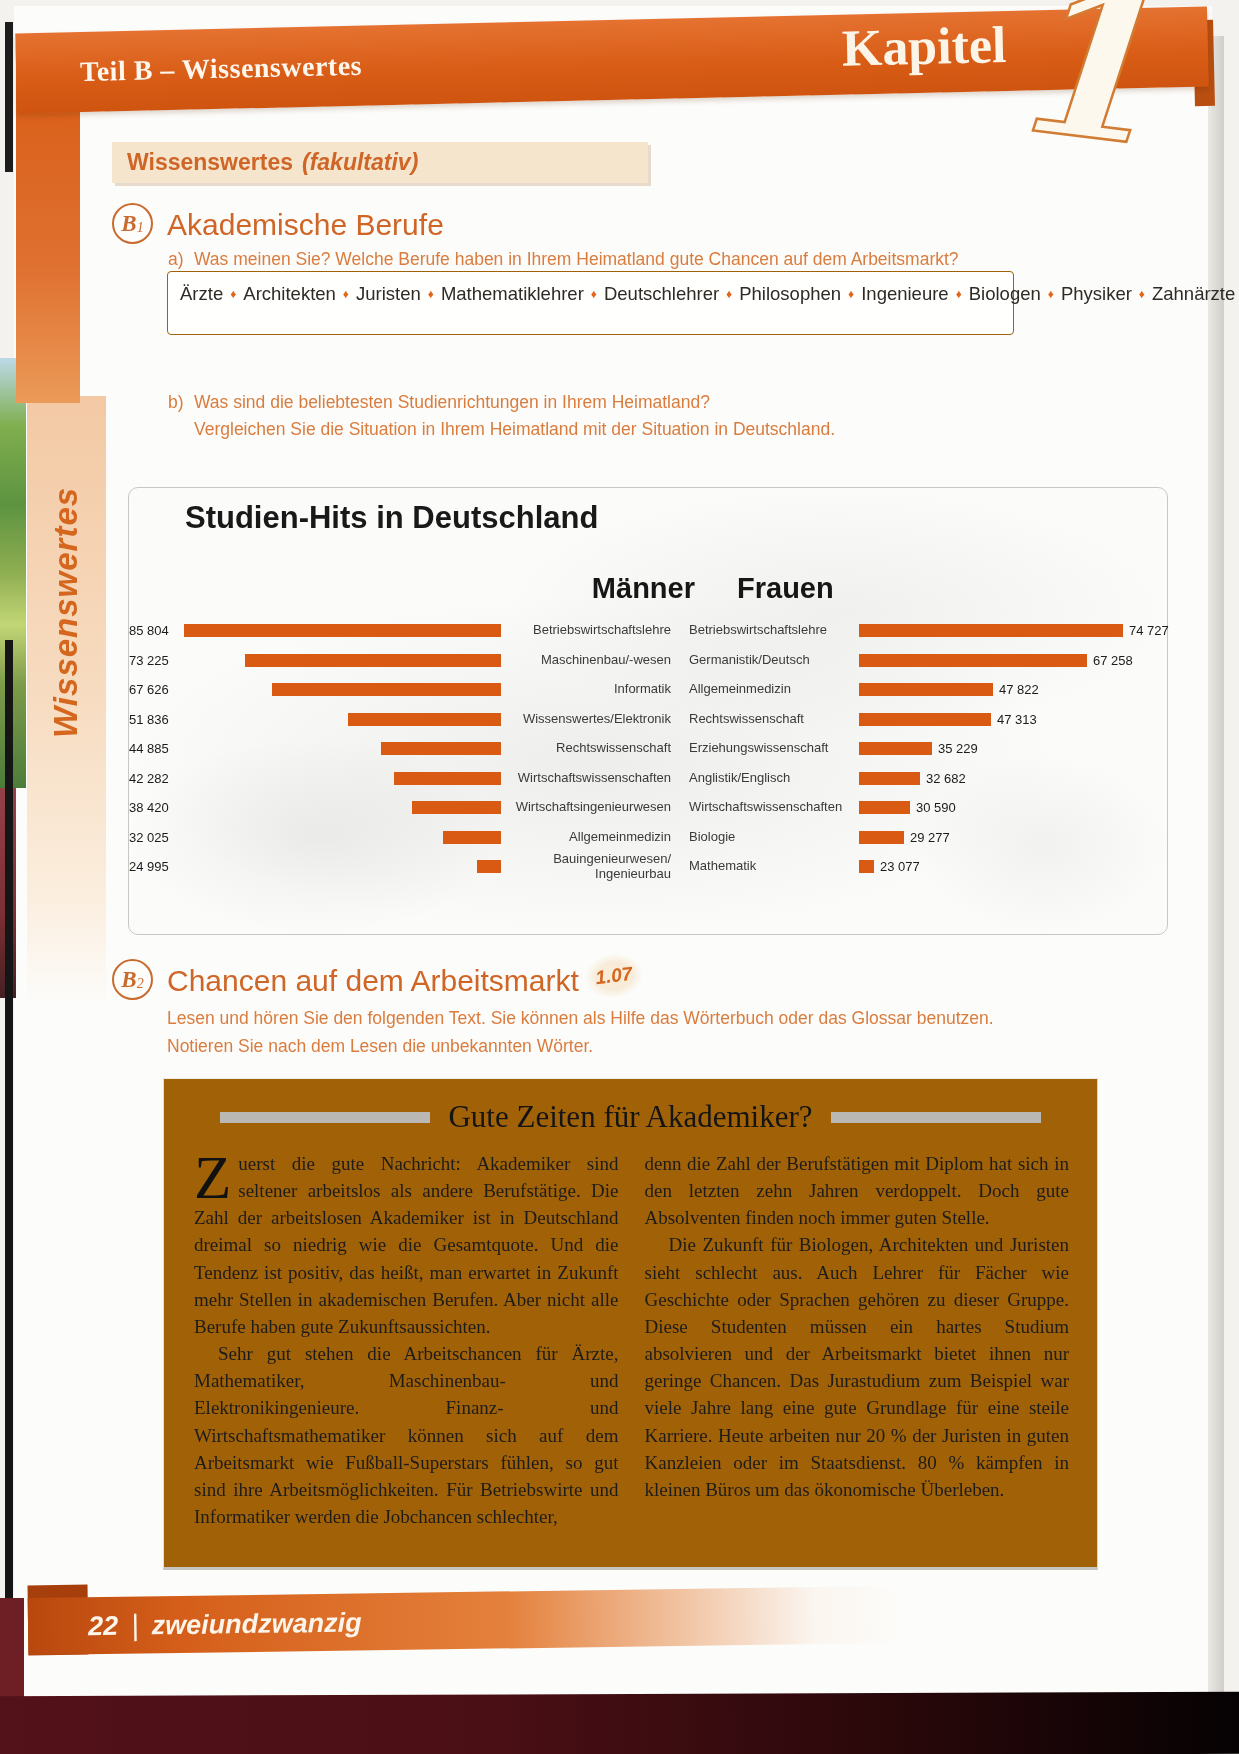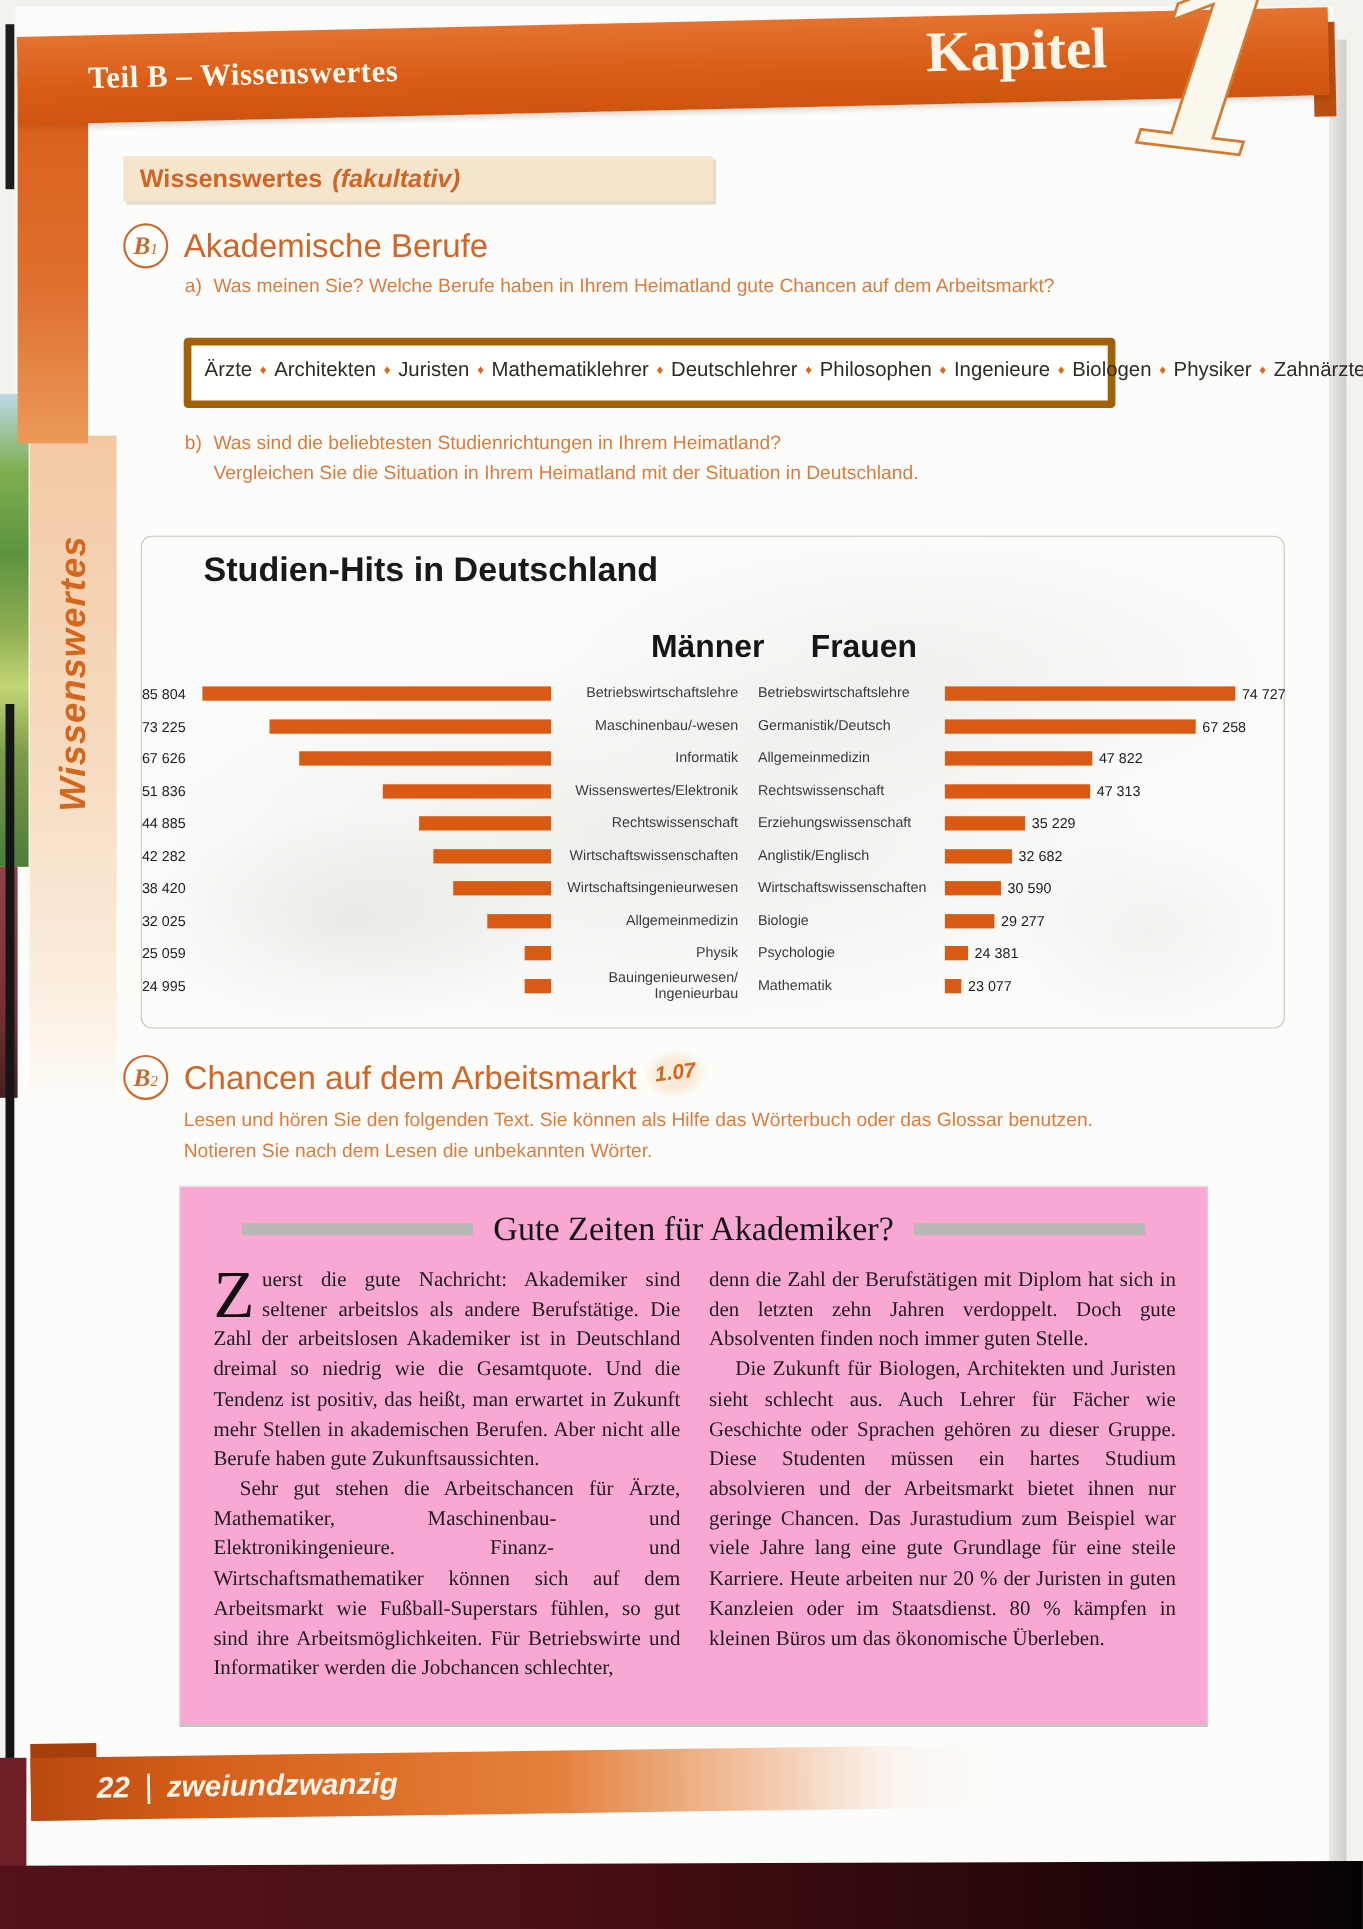--- a/index.html
+++ b/index.html
@@ -65,22 +65,22 @@
     display:flex; align-items:center; justify-content:center; border-radius:50%;
     background:radial-gradient(closest-side,#f8ecd9 62%,rgba(248,236,217,0));
     color:#d4661d; font-style:italic; font-weight:bold; font-size:19px; transform:rotate(-7deg); }
 
   .q-row { position:absolute; display:flex; color:var(--question,#da7c3e); font-size:17.5px; line-height:1.55; }
   .q-prefix { width:26px; flex:0 0 26px; }
   .q-a { left:168px; top:246px; width:850px; }
   .q-b { left:168px; top:389px; width:850px; }
 
   .word-box { position:absolute; left:167px; top:271px; width:847px; min-height:64px;
-    background:#fffffe; border:7px solid #a16207; border-radius:4px;
-    padding:8px 12px; font-size:18.5px; color:#2e2a26; line-height:1.55;margin-top:36px; }
+    background:#fffffe; border:1px solid #a16207; border-radius:4px;
+    padding:8px 12px; font-size:18.5px; color:#2e2a26; line-height:1.55; }
   .diamond { color:#e2661a; font-size:12px; padding:0 7px; vertical-align:2px; }
 
   
   .chart-box { position:absolute; left:128px; top:487px; width:1040px; height:448px;
     border:1.5px solid #c9c7c0; border-radius:10px; background-color:#fbfbf9;
     background-image:
       radial-gradient(closest-side at 18% 78%, rgba(60,60,55,.07), transparent),
       radial-gradient(closest-side at 68% 28%, rgba(60,60,55,.06), transparent),
       radial-gradient(closest-side at 45% 62%, rgba(60,60,55,.07), transparent),
       radial-gradient(closest-side at 88% 80%, rgba(60,60,55,.05), transparent); }
@@ -99,21 +99,21 @@
   .val { font-size:13px; color:#1c1c1c; white-space:nowrap; }
   .men-label   { text-align:right; font-size:13px; color:#3a3a3a; white-space:pre-line; line-height:1.15; }
   .women-label { font-size:13px; color:#3a3a3a; padding-left:18px; white-space:pre-line; line-height:1.15; }
 
   
   .b2-text { position:absolute; left:167px; top:1004px; width:900px;
     color:var(--question,#da7c3e); font-size:17.5px; line-height:1.62; }
 
   
   .article { position:absolute; left:163px; top:1078px; width:935px; height:492px;
-    background:#f9a8d4; border-left:1px solid #e0dfd9; border-right:1px solid #d6d5cf;
+    background:#a16207; border-left:1px solid #e0dfd9; border-right:1px solid #d6d5cf;
     border-top:1px solid #edece6; border-bottom:3px solid #c5c4be; }
   .article-title-row { display:flex; align-items:center; justify-content:center; gap:18px; margin-top:20px; }
   .title-bar { height:11px; background:#b9b8b4; flex:0 0 210px; }
   .article-title { font-family:"Liberation Serif",serif; font-size:31px; color:#141414; white-space:nowrap; }
   .article-cols { display:flex; gap:26px; padding:15px 28px 0 30px; }
   .col { flex:1; font-family:"Liberation Serif",serif; font-size:19px; line-height:1.43;
     color:#1e1c1a; text-align:justify; }
   .col p { margin:0; }
   .col p.indent { text-indent:24px; }
   .dropcap { float:left; font-size:61px; line-height:.82; padding:3px 7px 0 0; color:#111; }
@@ -278,32 +278,20 @@
         </div>
         <div class="men-label">Allgemeinmedizin</div>
         <div class="women-label">Biologie</div>
         <div class="women-zone">
           <span class="bar" style="width: 45px;"></span>
           <span class="val">29 277</span>
         </div>
       </div>
       <div class="chart-grid chart-row">
         <div class="men-zone">
-          <span class="val">25 059</span>
-          <span class="bar" style="width: 24px;"></span>
-        </div>
-        <div class="men-label">Physik</div>
-        <div class="women-label">Psychologie</div>
-        <div class="women-zone">
-          <span class="bar" style="width: 21px;"></span>
-          <span class="val">24 381</span>
-        </div>
-      </div>
-      <div class="chart-grid chart-row">
-        <div class="men-zone">
           <span class="val">24 995</span>
           <span class="bar" style="width: 24px;"></span>
         </div>
         <div class="men-label">Bauingenieurwesen/
 Ingenieurbau</div>
         <div class="women-label">Mathematik</div>
         <div class="women-zone">
           <span class="bar" style="width: 15px;"></span>
           <span class="val">23 077</span>
         </div>

